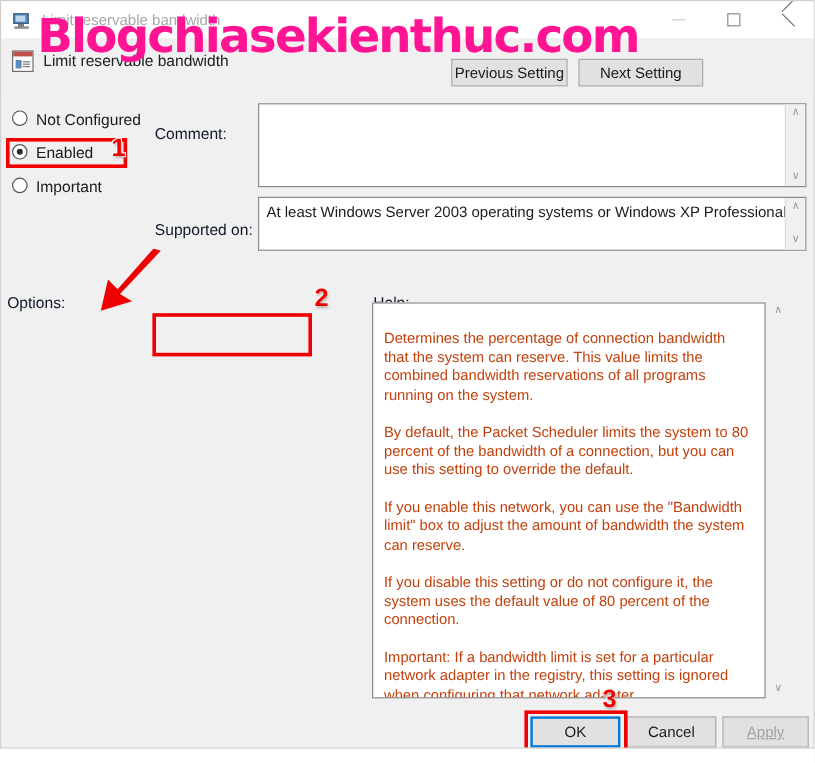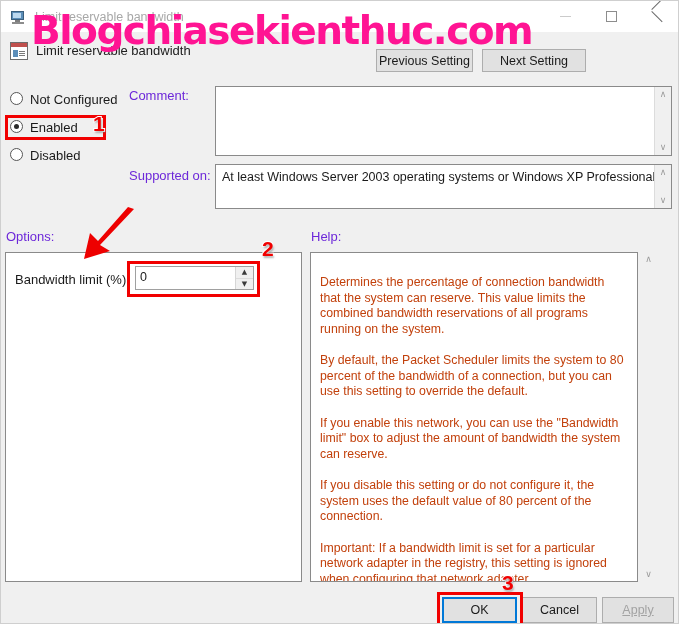--- a/index.html
+++ b/index.html
@@ -186,22 +186,23 @@
     white-space: nowrap;
   }
   #row-notconfigured { top: 91px; }
   #row-enabled { top: 119px; }
   #row-disabled { top: 147px; }
 
   
   .field-label {
     position: absolute;
     font-size: 13px;
-    color: #6d28d9;
-    white-space: nowrap;
+    color: #0f172a;
+    white-space: nowrap;
+    margin-top: 16px;
   }
   #label-comment { left: 128px; top: 87px; }
   #label-supported { left: 128px; top: 167px; }
 
   .textbox {
     position: absolute;
     background: #ffffff;
     border: 1px solid #8a8a8a;
     box-sizing: border-box;
     display: flex;
@@ -428,21 +429,21 @@
   <div class="radio-row" id="row-notconfigured">
     <div class="radio-circle"></div>
     <div class="radio-label">Not Configured</div>
   </div>
   <div class="radio-row" id="row-enabled">
     <div class="radio-circle checked"></div>
     <div class="radio-label">Enabled</div>
   </div>
   <div class="radio-row" id="row-disabled">
     <div class="radio-circle"></div>
-    <div class="radio-label">Disabled</div>
+    <div class="radio-label">Important</div>
   </div>
 
   <div class="field-label" id="label-comment">Comment:</div>
   <div class="textbox" id="comment-box">
     <div class="tb-text"></div>
     <div class="vscroll">
       <div class="arrow-up">∧</div>
       <div class="arrow-down">∨</div>
     </div>
   </div>
@@ -452,30 +453,20 @@
     <div class="tb-text">At least Windows Server 2003 operating systems or Windows XP Professional</div>
     <div class="vscroll">
       <div class="arrow-up">∧</div>
       <div class="arrow-down">∨</div>
     </div>
   </div>
 
   <div class="field-label" id="label-options">Options:</div>
   <div class="field-label" id="label-help">Help:</div>
 
-  <div id="options-panel">
-    <div id="bw-label">Bandwidth limit (%):</div>
-    <div id="spin-box">
-      <div id="spin-value">0</div>
-      <div id="spin-arrows">
-        <div class="spin-up">▲</div>
-        <div class="spin-down">▼</div>
-      </div>
-    </div>
-  </div>
 
   <div id="help-panel">
     <p>Determines the percentage of connection bandwidth that the system can reserve. This value limits the combined bandwidth reservations of all programs running on the system.</p>
     <p>By default, the Packet Scheduler limits the system to 80 percent of the bandwidth of a connection, but you can use this setting to override the default.</p>
     <p>If you enable this network, you can use the "Bandwidth limit" box to adjust the amount of bandwidth the system can reserve.</p>
     <p>If you disable this setting or do not configure it, the system uses the default value of 80 percent of the connection.</p>
     <p>Important: If a bandwidth limit is set for a particular network adapter in the registry, this setting is ignored when configuring that network adapter.</p>
   </div>
   <div id="help-scroll">
     <div class="arrow-up">∧</div>

